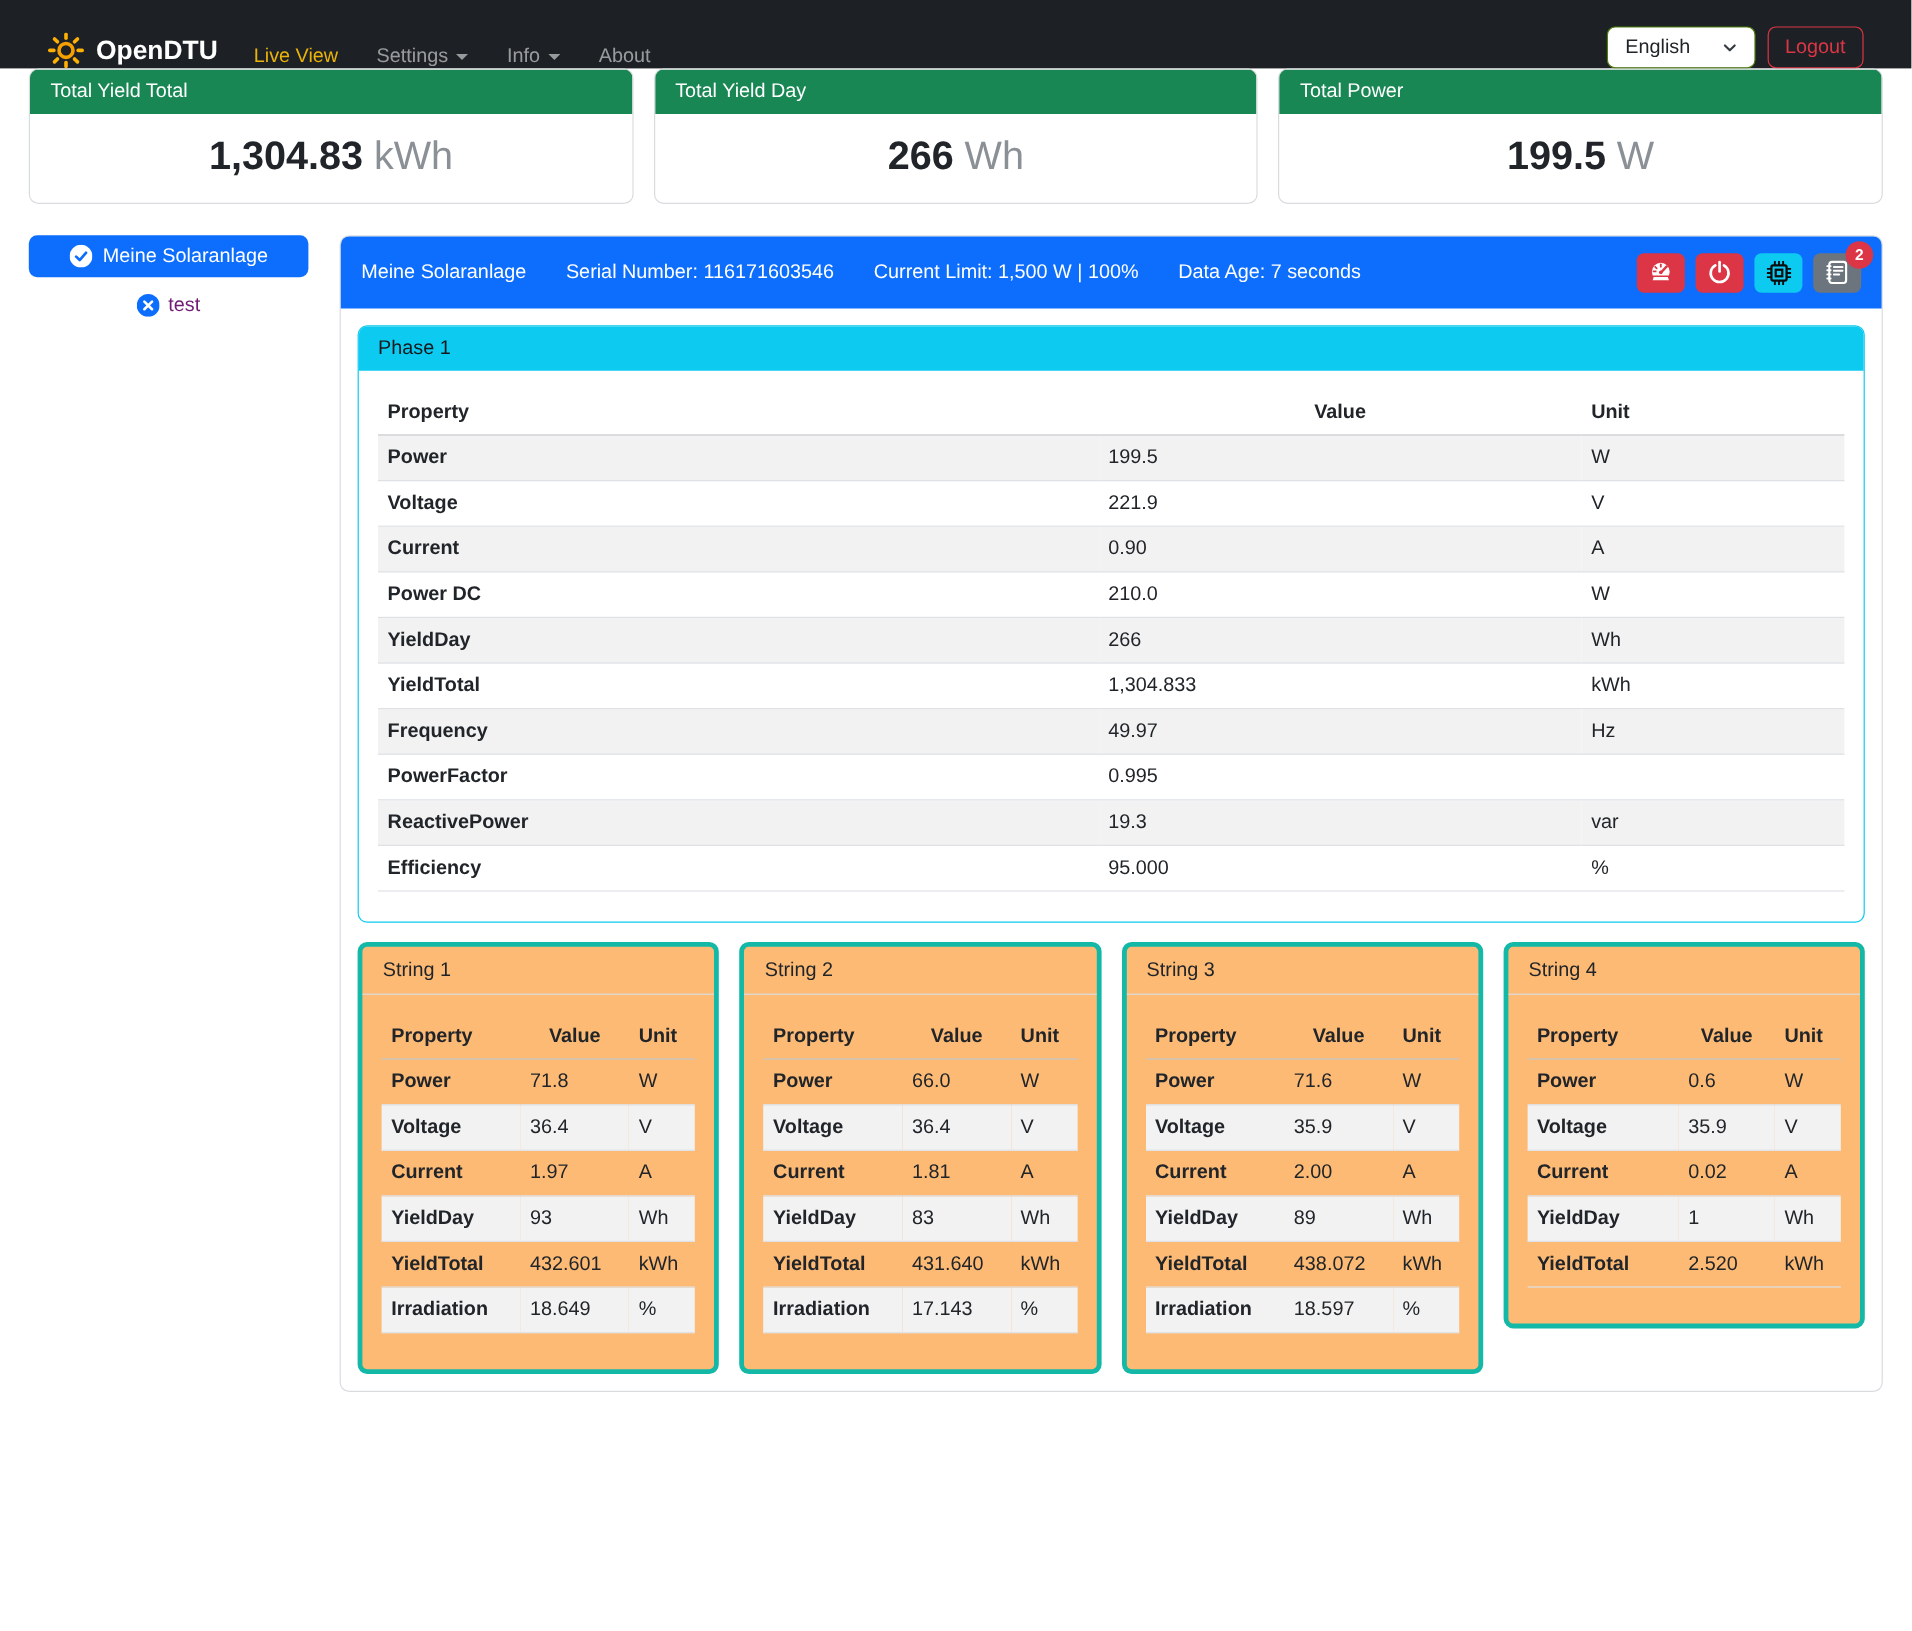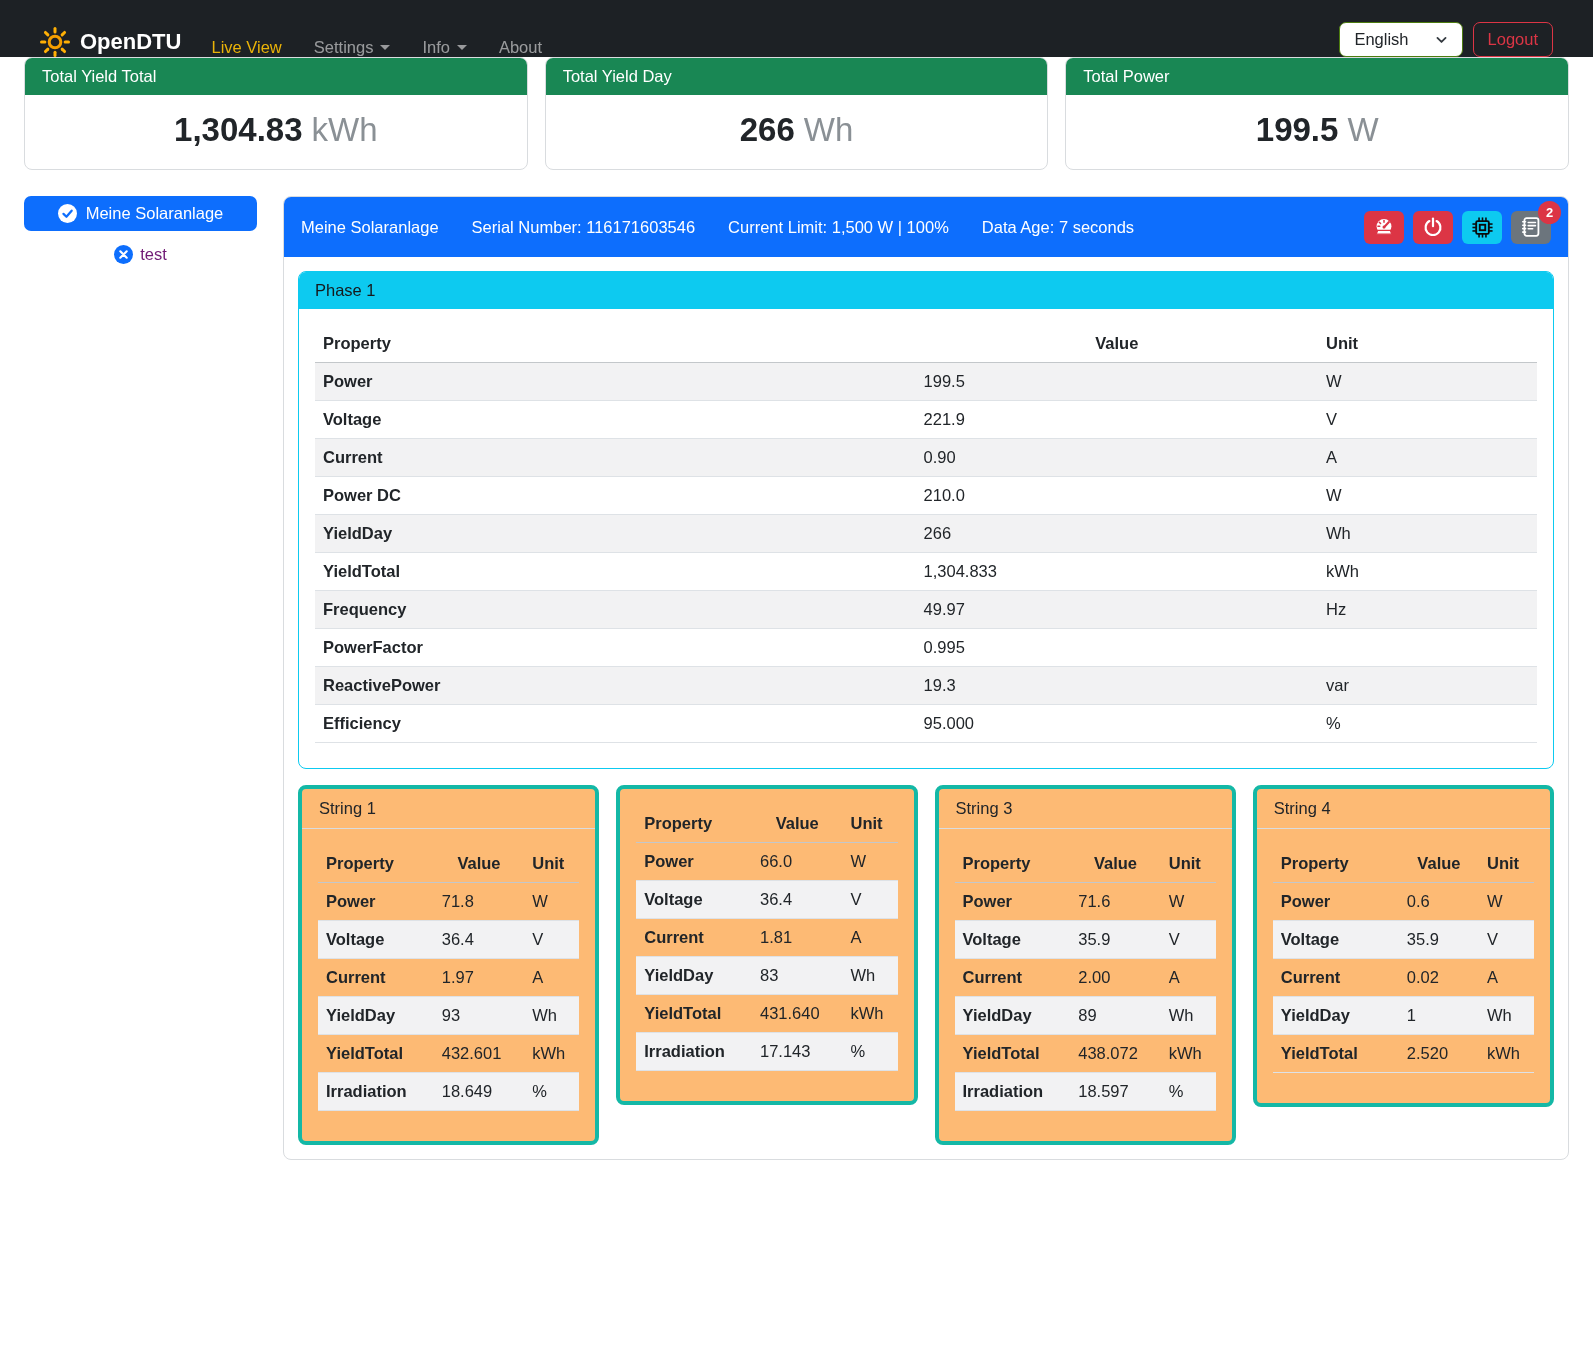--- a/index.html
+++ b/index.html
@@ -361,20 +361,21 @@
                       <th class="prop">Irradiation</th>
                       <td class="col-val">18.649</td>
                       <td class="col-unit">%</td>
                     </tr>
                 </tbody>
               </table>
             </div>
           </div>
 
           <div class="string-card">
+            <div class="string-header">String 2</div>
             <div class="string-body">
               <table class="string-table">
                 <thead>
                   <tr>
                     <th class="prop">Property</th>
                     <th class="col-val">Value</th>
                     <th class="prop col-unit">Unit</th>
                   </tr>
                 </thead>
                 <tbody>

